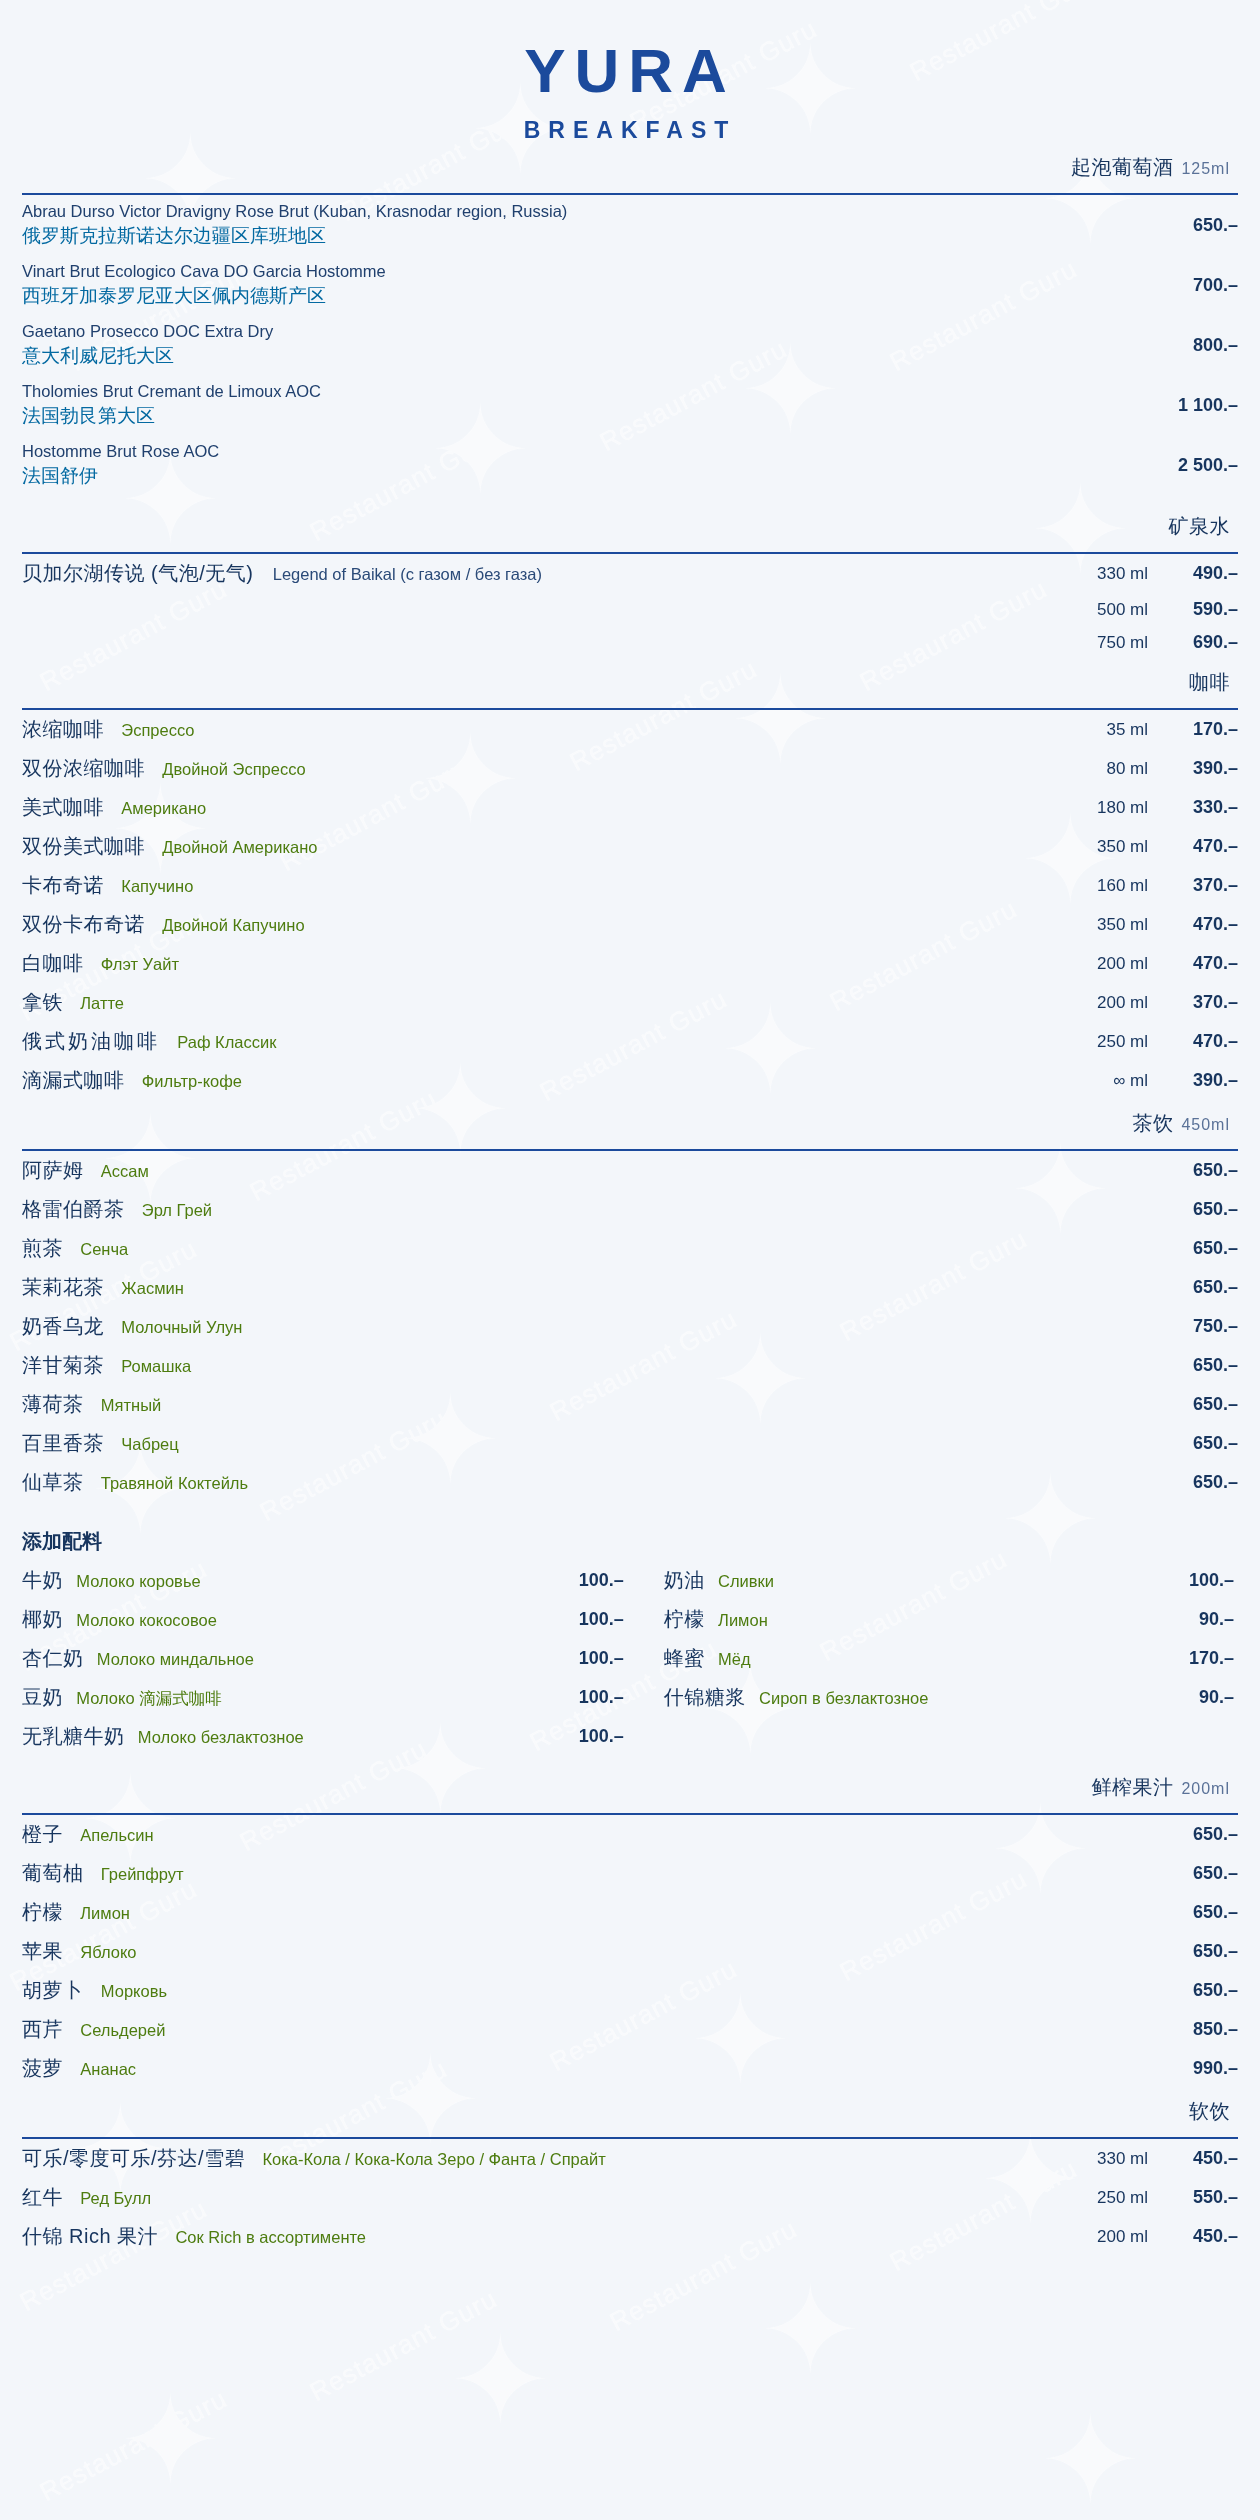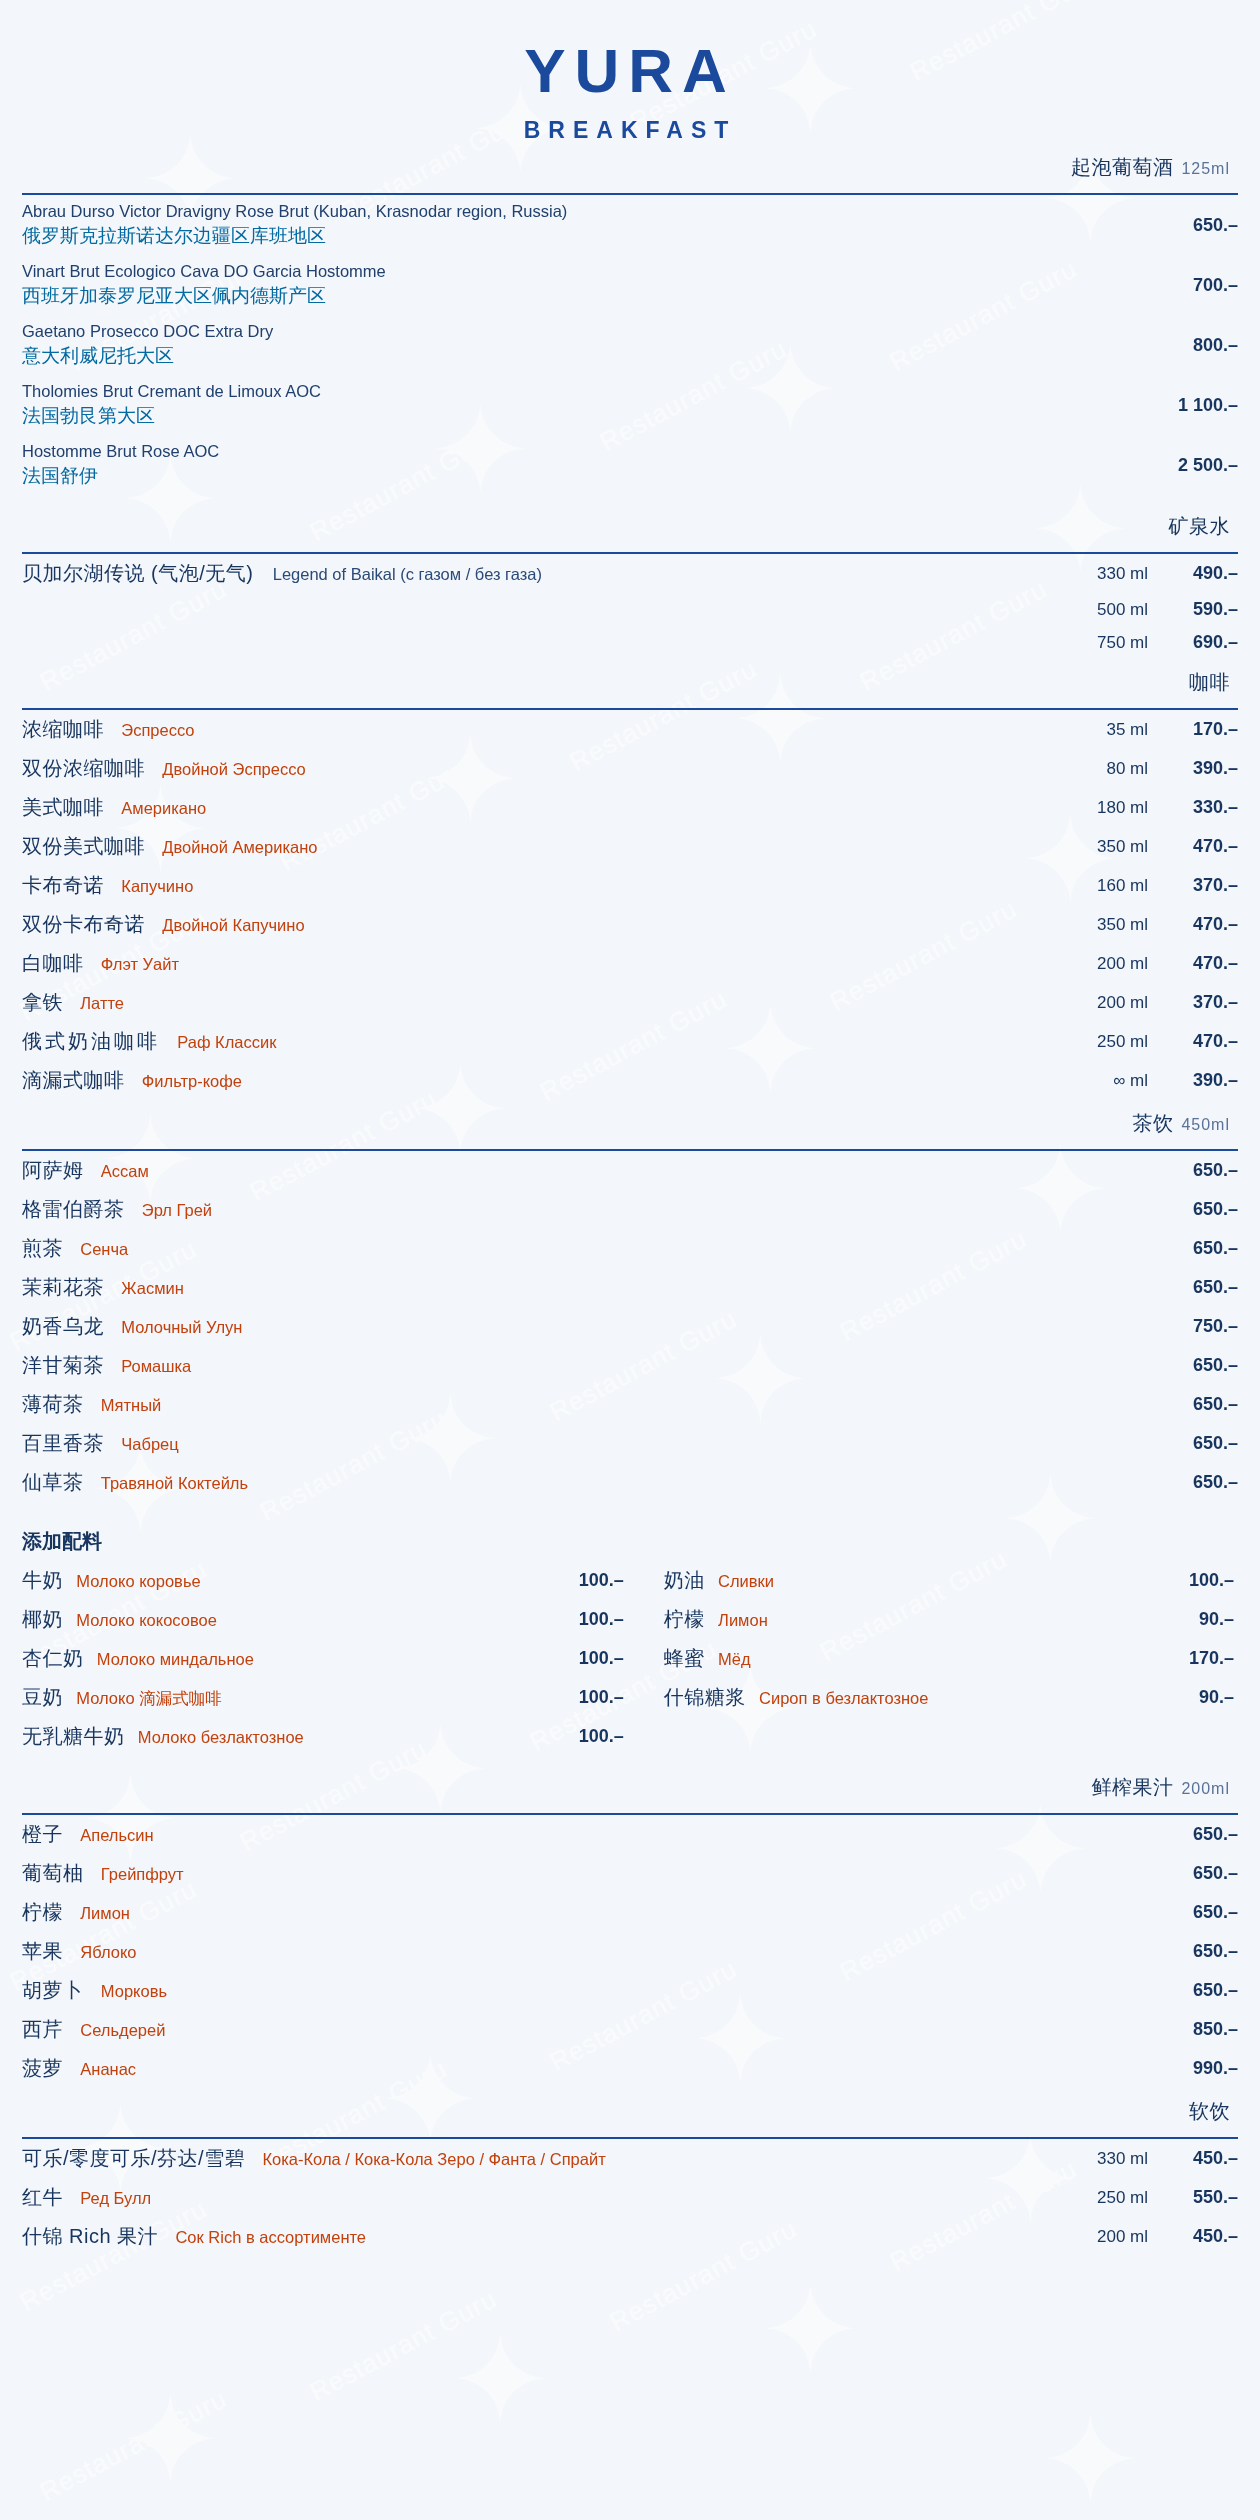--- a/index.html
+++ b/index.html
@@ -101,21 +101,21 @@
   td.price{
     text-align:right;
     white-space:nowrap;
     font-weight:bold;
     font-size:18px;
     width:90px;
     padding-right:4px;
   }
   .cn{font-size:20px;letter-spacing:.5px;}
   .lat{font-size:16.5px;color:#2a4a78;}
-  .ru{font-size:16.5px;color:#c2410c;}
+  .ru{font-size:16.5px;color:#4d7c0f;}
   .two-line .l1{font-size:16.5px;color:#20406e;line-height:1.3;}
   .two-line .l2{font-size:19px;color:#0369a1;line-height:1.4;}
   .gap{height:18px;}
   .gap-sm{height:10px;}
 
   .addons-title{
     margin:26px 22px 6px 22px;
     font-size:20px;
     font-weight:bold;
   }

